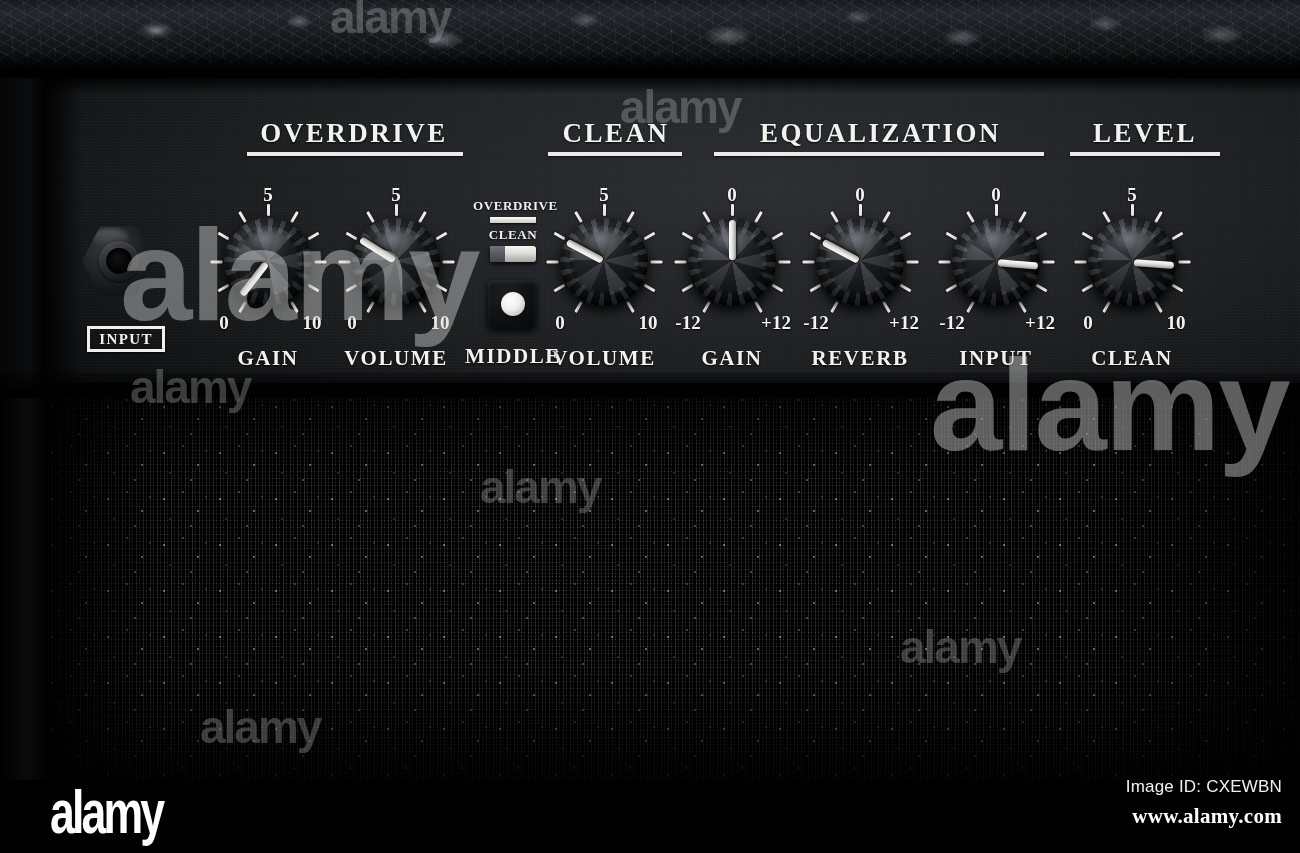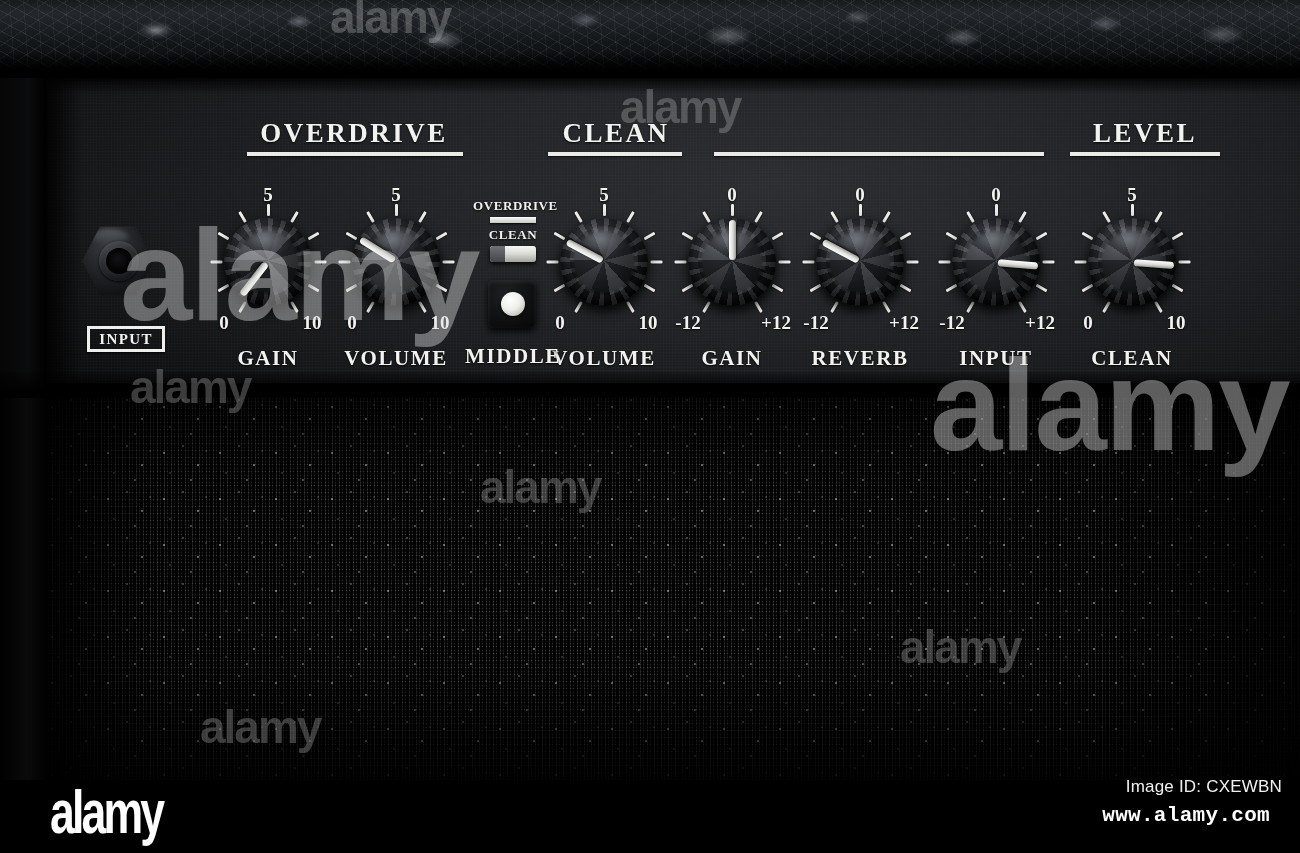--- a/index.html
+++ b/index.html
@@ -364,23 +364,23 @@
   .footer-imgid {
     position:absolute;
     right:18px; top:-3px;
     color:#f0f0f0;
     font-family:"Liberation Sans", sans-serif;
     font-size:17px;
     letter-spacing:0.2px;
   }
   .footer-url {
     position:absolute;
-    right:30px; top:24px;
+    right:18px; top:24px;
     color:#ffffff;
-    font-family:Liberation Mono, monospace;
+    font-family:Liberation Serif, serif;
     font-weight:bold;
     font-size:21px;
     letter-spacing:0.3px;
   }
 </style>
 </head>
 <body>
 
 <div id="stage">
 
@@ -390,20 +390,21 @@
   <div class="panel-gap-left"></div>
   <div class="panel-top-shadow"></div>
   <div class="panel-left-shadow"></div>
 
   <div class="section-head" style="left:254px; top:120px; width:200px;">OVERDRIVE</div>
   <div class="section-rule" style="left:247px; top:152px; width:216px;"></div>
 
   <div class="section-head" style="left:548px; top:120px; width:136px;">CLEAN</div>
   <div class="section-rule" style="left:548px; top:152px; width:134px;"></div>
 
+  <div class="section-head" style="left:760px; top:120px; width:232px;">EQUALIZATION</div>
   <div class="section-rule" style="left:714px; top:152px; width:330px;"></div>
 
   <div class="section-head" style="left:1072px; top:120px; width:146px;">LEVEL</div>
   <div class="section-rule" style="left:1070px; top:152px; width:150px;"></div>
 
   <div class="jack">
     <div class="jack-nut">
       <div class="jack-nut-hi"></div>
     </div>
     <div class="jack-ring"></div>

